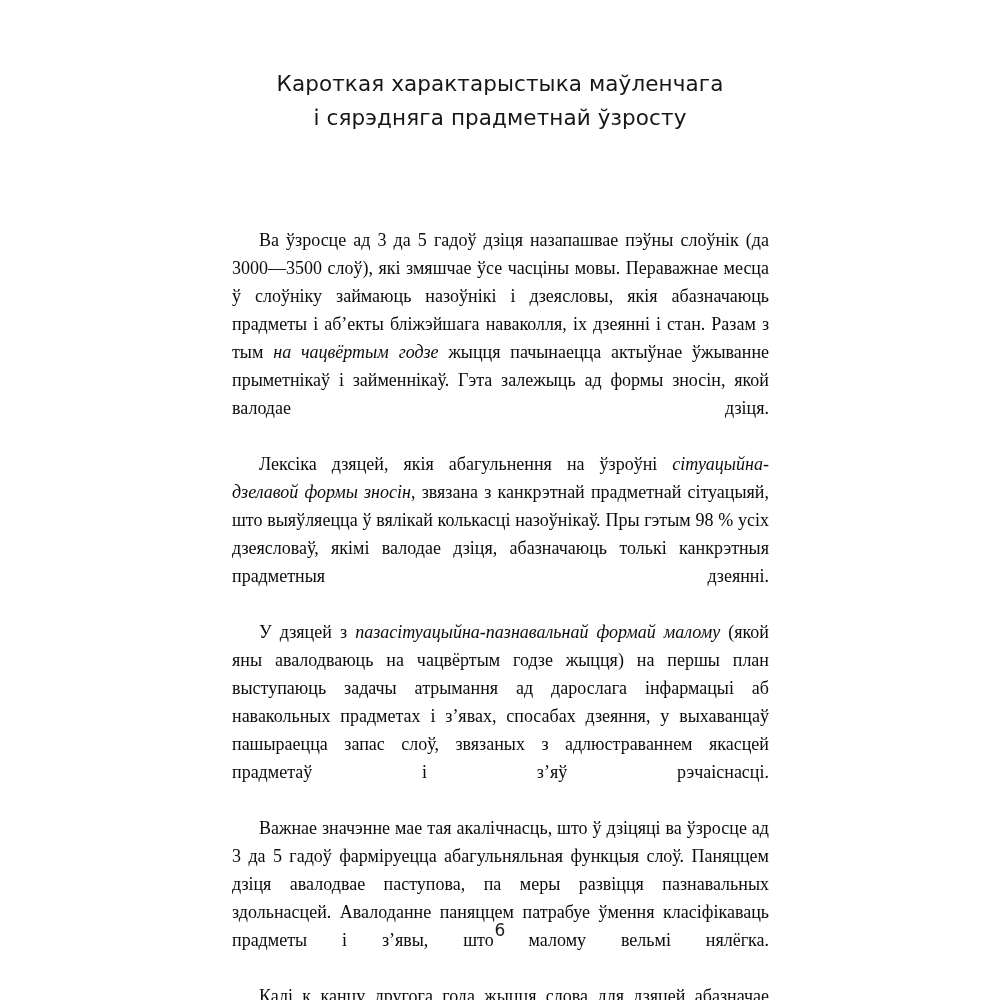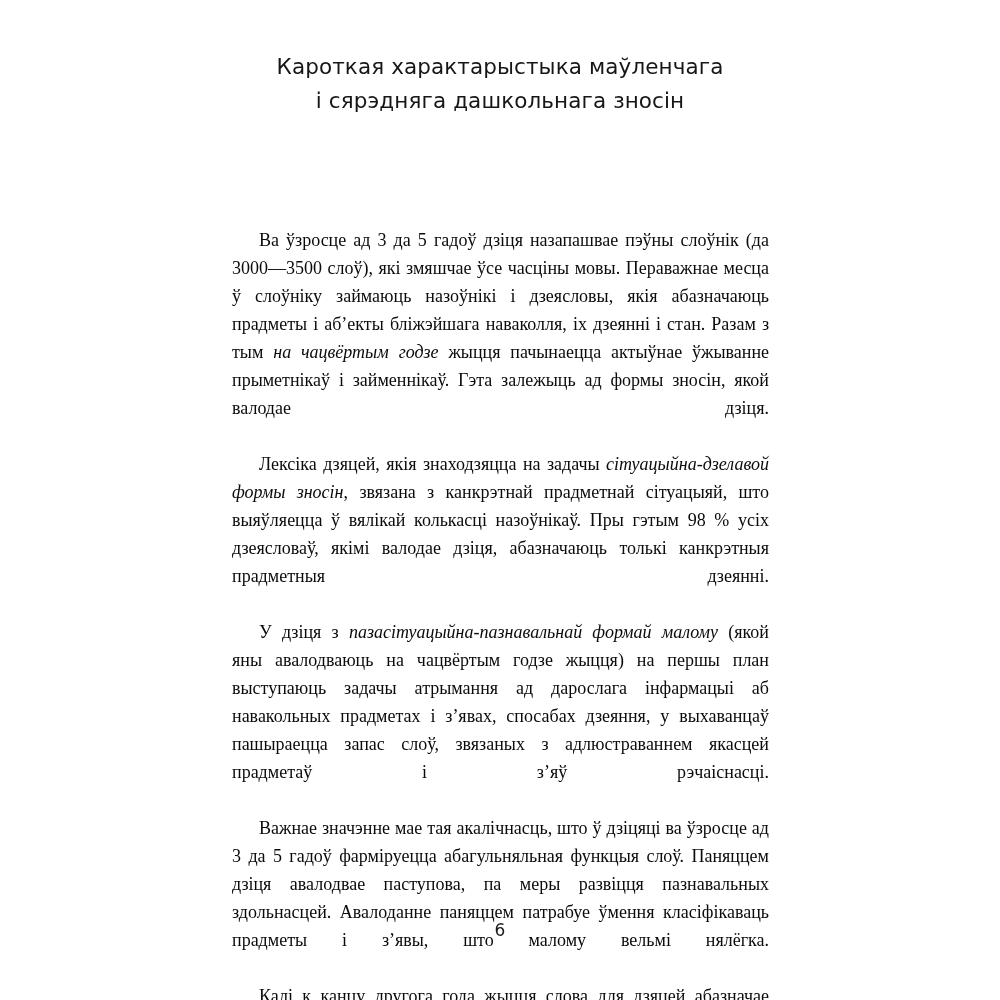--- a/index.html
+++ b/index.html
@@ -19,21 +19,21 @@
   .page {
     position: absolute;
     inset: 0;
     background: #ffffff;
   }
 
   .page-title {
     position: absolute;
     left: 180px;
     right: 180px;
-    top: 36px;
+    top: 53px;
     text-align: center;
     font-family: "DejaVu Sans", "Liberation Sans", sans-serif;
     font-size: 21.5px;
     line-height: 34px;
     font-weight: 400;
     color: #161616;
     letter-spacing: 0.1px;
   }
   .page-title .tline {
     display: block;
@@ -81,26 +81,26 @@
     color: #1a1a1a;
   }
 </style>
 </head>
 <body>
 
 <div class="page">
 
   <h1 class="page-title">
     <span class="tline">Кароткая характарыстыка маўленчага</span>
-    <span class="tline">і сярэдняга дашкольнага зносін</span>
+    <span class="tline">і сярэдняга прадметнай ўзросту</span>
   </h1>
 
   <div class="body-copy" id="body-copy" style="font-size: 18px; line-height: 28px;">
       <p class="para j"><span>Ва ўзросце ад 3 да 5 гадоў дзіця назапашвае пэўны слоўнік (да 3000—3500 слоў), які змяшчае ўсе часціны мовы. Пераважнае месца ў слоўніку займаюць назоўнікі і дзеясловы, якія абазначаюць прадметы і аб’екты бліжэйшага наваколля, іх дзеянні і стан. Разам з тым </span><em>на чацвёртым годзе</em><span> жыцця пачынаецца актыўнае ўжыванне прыметнікаў і займеннікаў. Гэта залежыць ад формы зносін, якой валодае дзіця.</span></p>
-      <p class="para j"><span>Лексіка дзяцей, якія знаходзяцца на задачы </span><em>сітуацыйна-дзелавой формы зносін</em><span>, звязана з канкрэтнай прадметнай сітуацыяй, што выяўляецца ў вялікай колькасці назоўнікаў. Пры гэтым 98 % усіх дзеясловаў, якімі валодае дзіця, абазначаюць толькі канкрэтныя прадметныя дзеянні.</span></p>
-      <p class="para j"><span>У дзіця з </span><em>пазасітуацыйна-пазнавальнай формай малому</em><span> (якой яны авалодваюць на чацвёртым годзе жыцця) на першы план выступаюць задачы атрымання ад дарослага інфармацыі аб навакольных прадметах і з’явах, спосабах дзеяння, у выхаванцаў пашыраецца запас слоў, звязаных з адлюстраваннем якасцей прадметаў і з’яў рэчаіснасці.</span></p>
+      <p class="para j"><span>Лексіка дзяцей, якія абагульнення на ўзроўні </span><em>сітуацыйна-дзелавой формы зносін</em><span>, звязана з канкрэтнай прадметнай сітуацыяй, што выяўляецца ў вялікай колькасці назоўнікаў. Пры гэтым 98 % усіх дзеясловаў, якімі валодае дзіця, абазначаюць толькі канкрэтныя прадметныя дзеянні.</span></p>
+      <p class="para j"><span>У дзяцей з </span><em>пазасітуацыйна-пазнавальнай формай малому</em><span> (якой яны авалодваюць на чацвёртым годзе жыцця) на першы план выступаюць задачы атрымання ад дарослага інфармацыі аб навакольных прадметах і з’явах, спосабах дзеяння, у выхаванцаў пашыраецца запас слоў, звязаных з адлюстраваннем якасцей прадметаў і з’яў рэчаіснасці.</span></p>
       <p class="para j"><span>Важнае значэнне мае тая акалічнасць, што ў дзіцяці ва ўзросце ад 3 да 5 гадоў фарміруецца абагульняльная функцыя слоў. Паняццем дзіця авалодвае паступова, па меры развіцця пазнавальных здольнасцей. Авалоданне паняццем патрабуе ўмення класіфікаваць прадметы і з’явы, што малому вельмі нялёгка.</span></p>
       <p class="para j"><span>Калі к канцу другога года жыцця слова для дзяцей абазначае групу адпаведных прадметаў — відавыя паняцці («лялька» — гэта розныя лялькі), то ў 6—3,5 гады ў дзяцей назіраецца больш высокая ступень абагульнення: слова абазначае некалькі груп адпаведных прадметаў («цацкі»).</span></p>
     </div>
 
   <div class="page-number">6</div>
 
 </div>
 
 </body></html>

